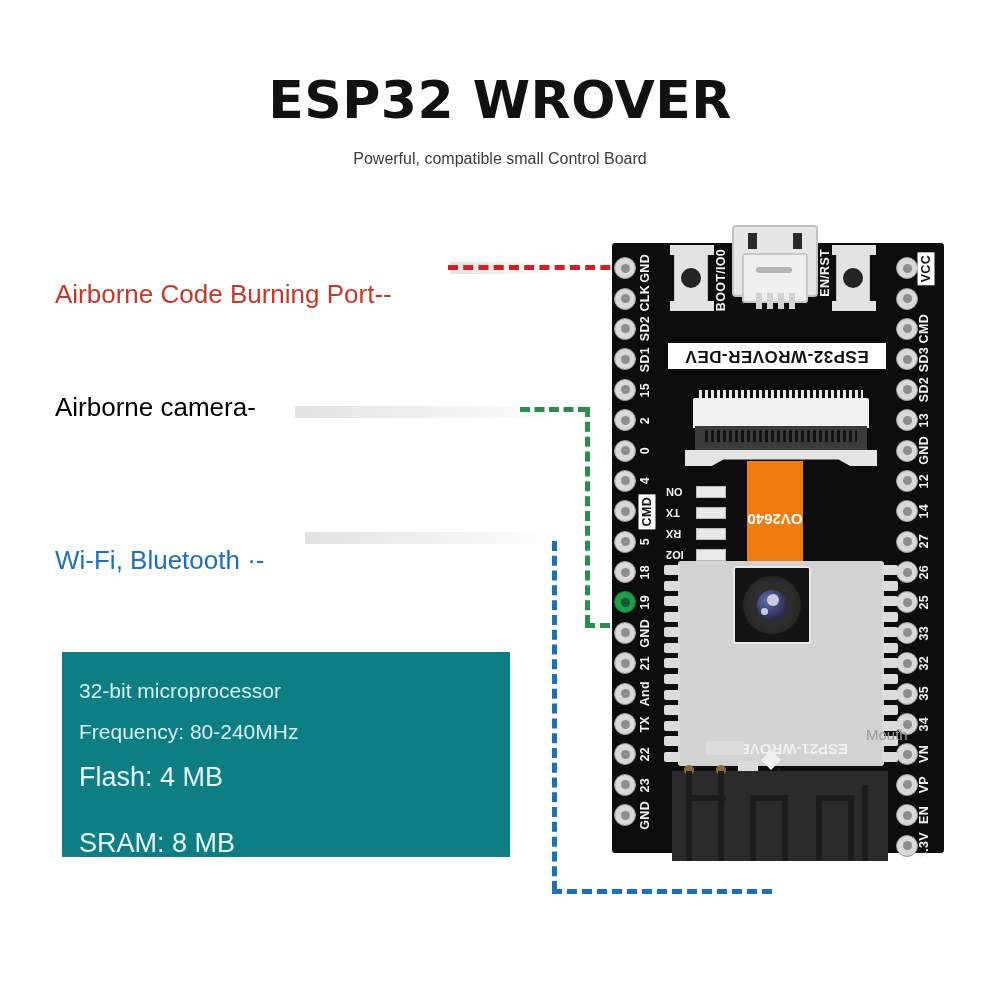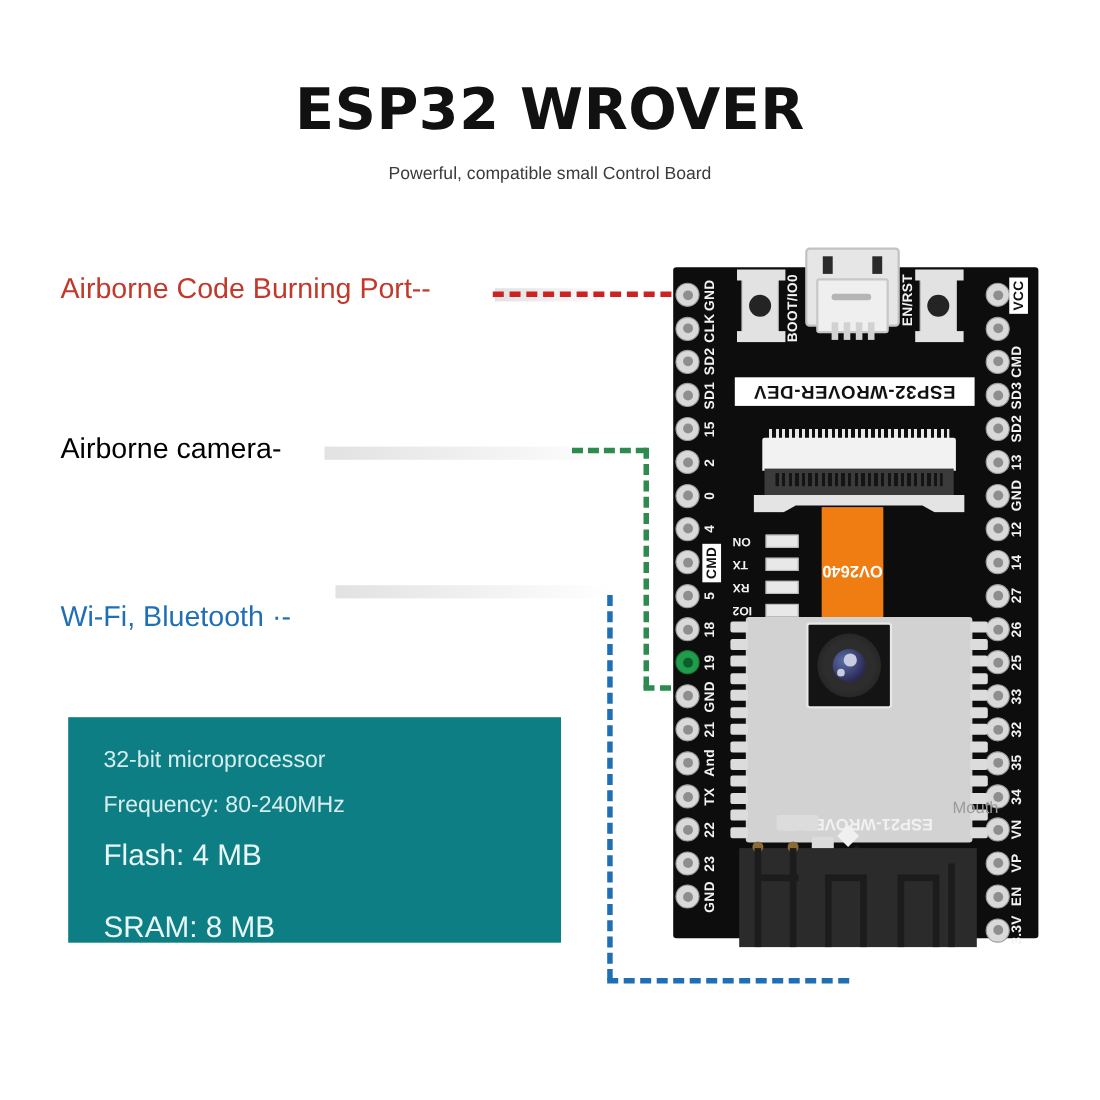--- a/index.html
+++ b/index.html
@@ -43,21 +43,21 @@
   .red  { border-color: #cc2222; }
   .grn  { border-color: #2e8b4f; }
   .blu  { border-color: #1f6fb5; }
 
   
   #spec-box {
     position: absolute; left: 62px; top: 652px;
     width: 448px; height: 205px;
     background: #0d7f84;
   }
-  #spec-box .line { color: #e9f7f7; padding-left: 32px; }
+  #spec-box .line { color: #e9f7f7; padding-left: 17px; }
   #spec-box .sm { font-size: 21px; opacity: .92; }
   #spec-box .lg { font-size: 27px; }
   #spec-line-1 { position: absolute; top: 27px; }
   #spec-line-2 { position: absolute; top: 68px; }
   #spec-line-3 { position: absolute; top: 110px; }
   #spec-line-4 { position: absolute; top: 152px; margin-top: 24px; }
 
   
   #board {
     position: absolute; left: 612px; top: 243px;
@@ -221,21 +221,21 @@
   }
 </style>
 </head>
 <body>
 
 <div id="page">
 
   <div class="title">ESP32 WROVER</div>
   <div class="subtitle">Powerful, compatible small Control Board</div>
 
-  <div class="callout" id="callout-port" style="color: rgb(192, 57, 43);">Airborne Code Burning Port--</div>
+  <div class="callout" id="callout-port" style="color: rgb(192, 57, 43); margin-top: 32px;">Airborne Code Burning Port--</div>
   <div class="ghost" style="left:450px; top:262px; width:110px;"></div>
 
   <div class="callout" id="callout-camera" style="color: #000000;">Airborne camera-</div>
   <div class="ghost" style="left:295px; top:406px; width:270px;"></div>
 
   <div class="callout" id="callout-wifi" style="color: rgb(31, 111, 181); margin-top: 28px;">Wi-Fi, Bluetooth ·-</div>
   <div class="ghost" style="left:305px; top:532px; width:250px;"></div>
 
   <div class="dash-h red" style="left:448px; top:265px; width:330px;"></div>
 

